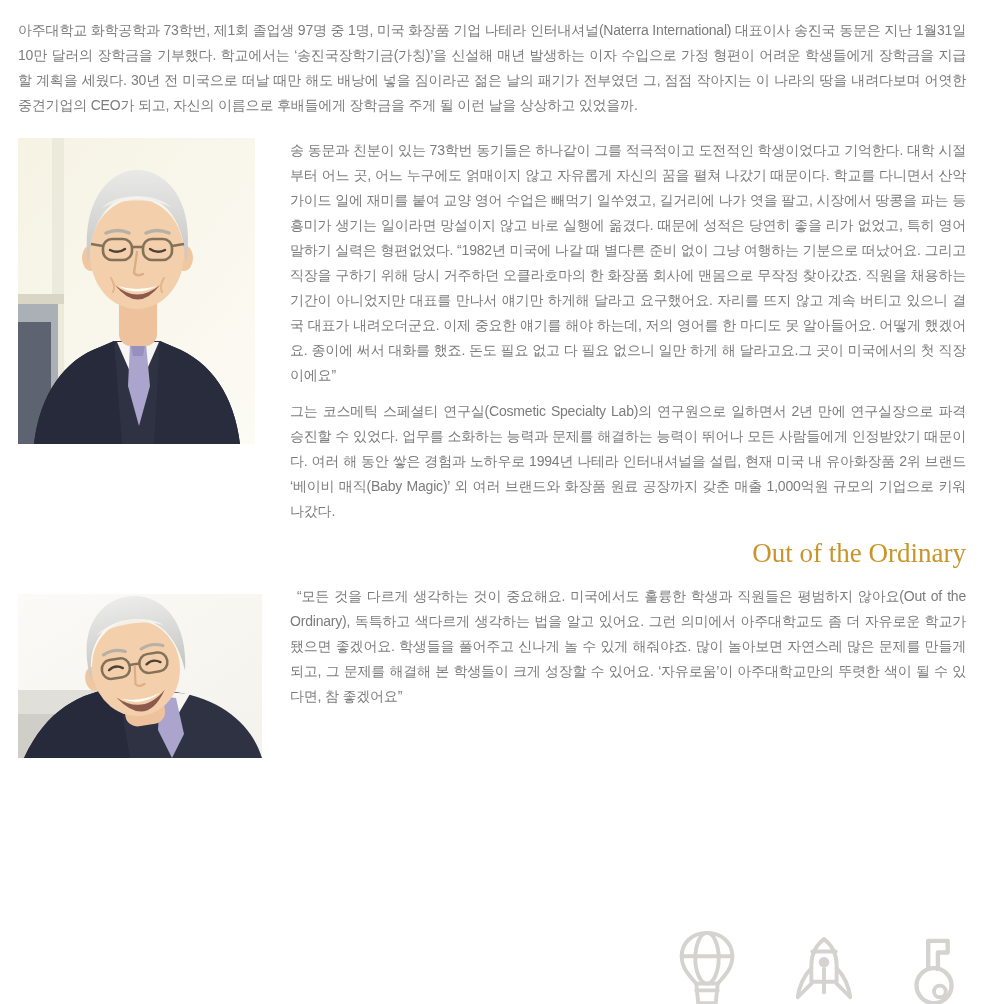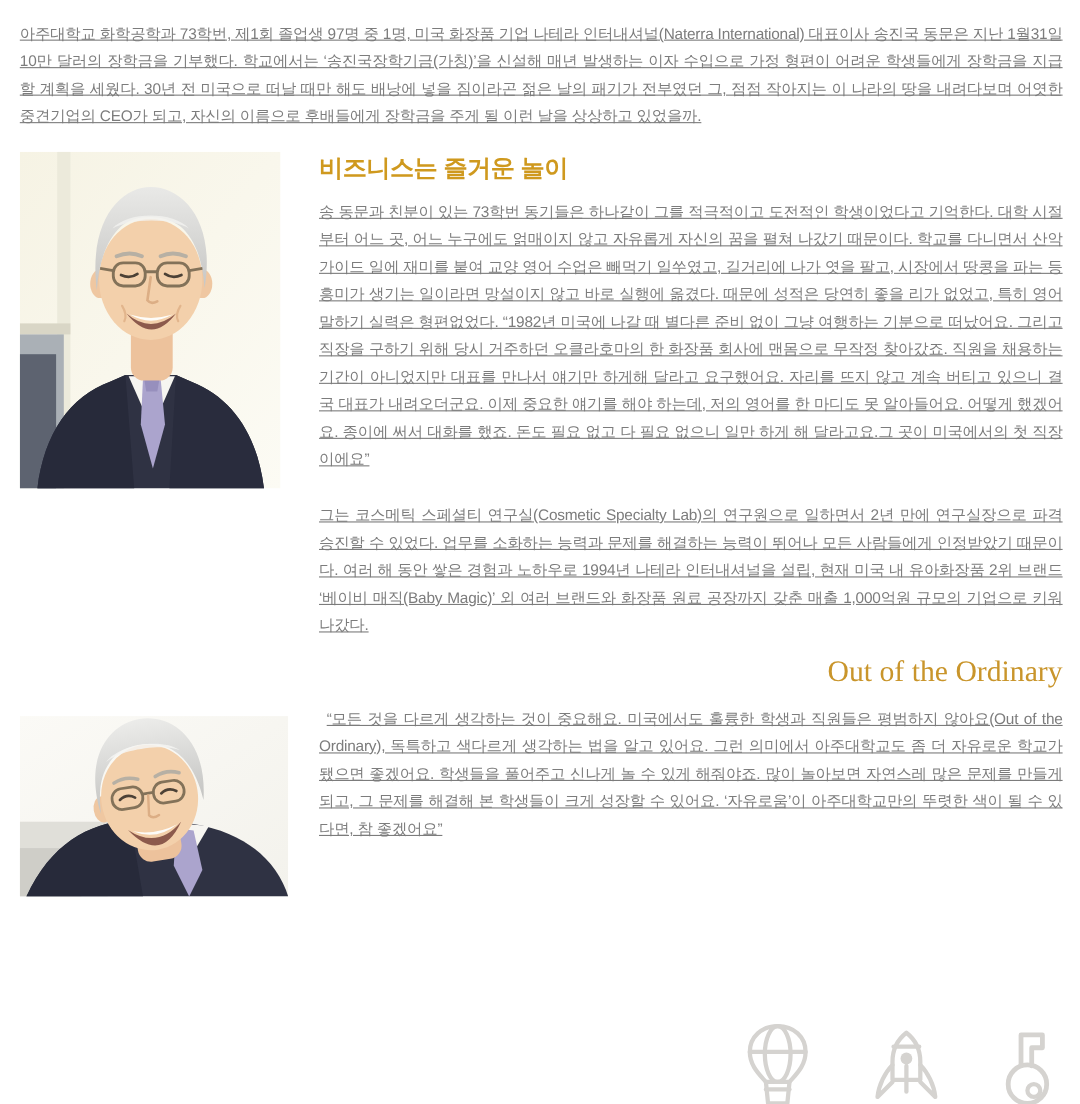--- a/index.html
+++ b/index.html
@@ -16,35 +16,34 @@
     padding:18px 16px 0 18px;
     overflow:hidden;
     background:#ffffff;
   }
   p.body{
     margin:0;
     font-size:14px;
     line-height:25px;
     text-align:justify;
     letter-spacing:-0.2px;
-    text-decoration:underline;
   }
   .intro{margin-bottom:12px;}
   .quote-full{margin-bottom:0;}
   .sec1{display:flex;align-items:flex-start;margin-top:20px;}
   .sec1 .photo-wrap{flex:0 0 237px;}
   .sec1 .col{margin-left:35px;flex:1;}
   h2.heading-kr{
     margin:2px 0 14px 0;
     font-size:22px;line-height:26px;
     font-weight:bold;
     color:#cf991e;
     letter-spacing:-0.5px;
   }
-  .sec1 .col p.body + p.body{margin-top:26px;}
+  .sec1 .col p.body + p.body{margin-top:11px;}
   .quote-mid{margin-top:10px;}
   h2.heading-en{
     margin:14px 0 10px 0;
     font-family:"Liberation Serif","DejaVu Serif",serif;
     font-weight:normal;
     font-size:27px;line-height:30px;
     color:#c9952b;
     text-align:right;
   }
   .sec2{display:flex;align-items:flex-start;margin-top:16px;}
@@ -115,21 +114,20 @@
         <path d="M132,111 Q139,116 147,112" stroke="#4c4136" stroke-width="2.4" fill="none" stroke-linecap="round"></path>
 
         <path d="M119,114 L116,135 Q119,139 125,136" stroke="#dcae85" stroke-width="2.4" fill="none" stroke-linecap="round"></path>
 
         <path d="M97,147 Q119,166 142,147 Q120,176 97,147 Z" fill="#8c5a4c"></path>
         <path d="M100,148 Q119,159 139,148 Q119,154 100,148 Z" fill="#fdfcf9"></path>
         <path d="M93,140 Q98,148 95,154 M146,140 Q141,148 144,154" stroke="#e2b58c" stroke-width="2" fill="none" stroke-linecap="round"></path>
       </svg>
     </div>
     <div class="col">
-      <h2 class="heading-kr">비즈니스는 즐거운 놀이</h2>
       <p class="body">송 동문과 친분이 있는 73학번 동기들은 하나같이 그를 적극적이고 도전적인 학생이었다고 기억한다. 대학 시절부터 어느 곳, 어느 누구에도 얽매이지 않고 자유롭게 자신의 꿈을 펼쳐 나갔기 때문이다. 학교를 다니면서 산악가이드 일에 재미를 붙여 교양 영어 수업은 빼먹기 일쑤였고, 길거리에 나가 엿을 팔고, 시장에서 땅콩을 파는 등 흥미가 생기는 일이라면 망설이지 않고 바로 실행에 옮겼다. 때문에 성적은 당연히 좋을 리가 없었고, 특히 영어 말하기 실력은 형편없었다. “1982년 미국에 나갈 때 별다른 준비 없이 그냥 여행하는 기분으로 떠났어요. 그리고 직장을 구하기 위해 당시 거주하던 오클라호마의 한 화장품 회사에 맨몸으로 무작정 찾아갔죠. 직원을 채용하는 기간이 아니었지만 대표를 만나서 얘기만 하게해 달라고 요구했어요. 자리를 뜨지 않고 계속 버티고 있으니 결국 대표가 내려오더군요. 이제 중요한 얘기를 해야 하는데, 저의 영어를 한 마디도 못 알아들어요. 어떻게 했겠어요. 종이에 써서 대화를 했죠. 돈도 필요 없고 다 필요 없으니 일만 하게 해 달라고요.그 곳이 미국에서의 첫 직장이에요”</p>
       <p class="body">그는 코스메틱 스페셜티 연구실(Cosmetic Specialty Lab)의 연구원으로 일하면서 2년 만에 연구실장으로 파격 승진할 수 있었다. 업무를 소화하는 능력과 문제를 해결하는 능력이 뛰어나 모든 사람들에게 인정받았기 때문이다. 여러 해 동안 쌓은 경험과 노하우로 1994년 나테라 인터내셔널을 설립, 현재 미국 내 유아화장품 2위 브랜드 ‘베이비 매직(Baby Magic)’ 외 여러 브랜드와 화장품 원료 공장까지 갖춘 매출 1,000억원 규모의 기업으로 키워나갔다.</p>
     </div>
   </div>
 
 
   <h2 class="heading-en">Out of the Ordinary</h2>
 
 
   <div class="sec2">

